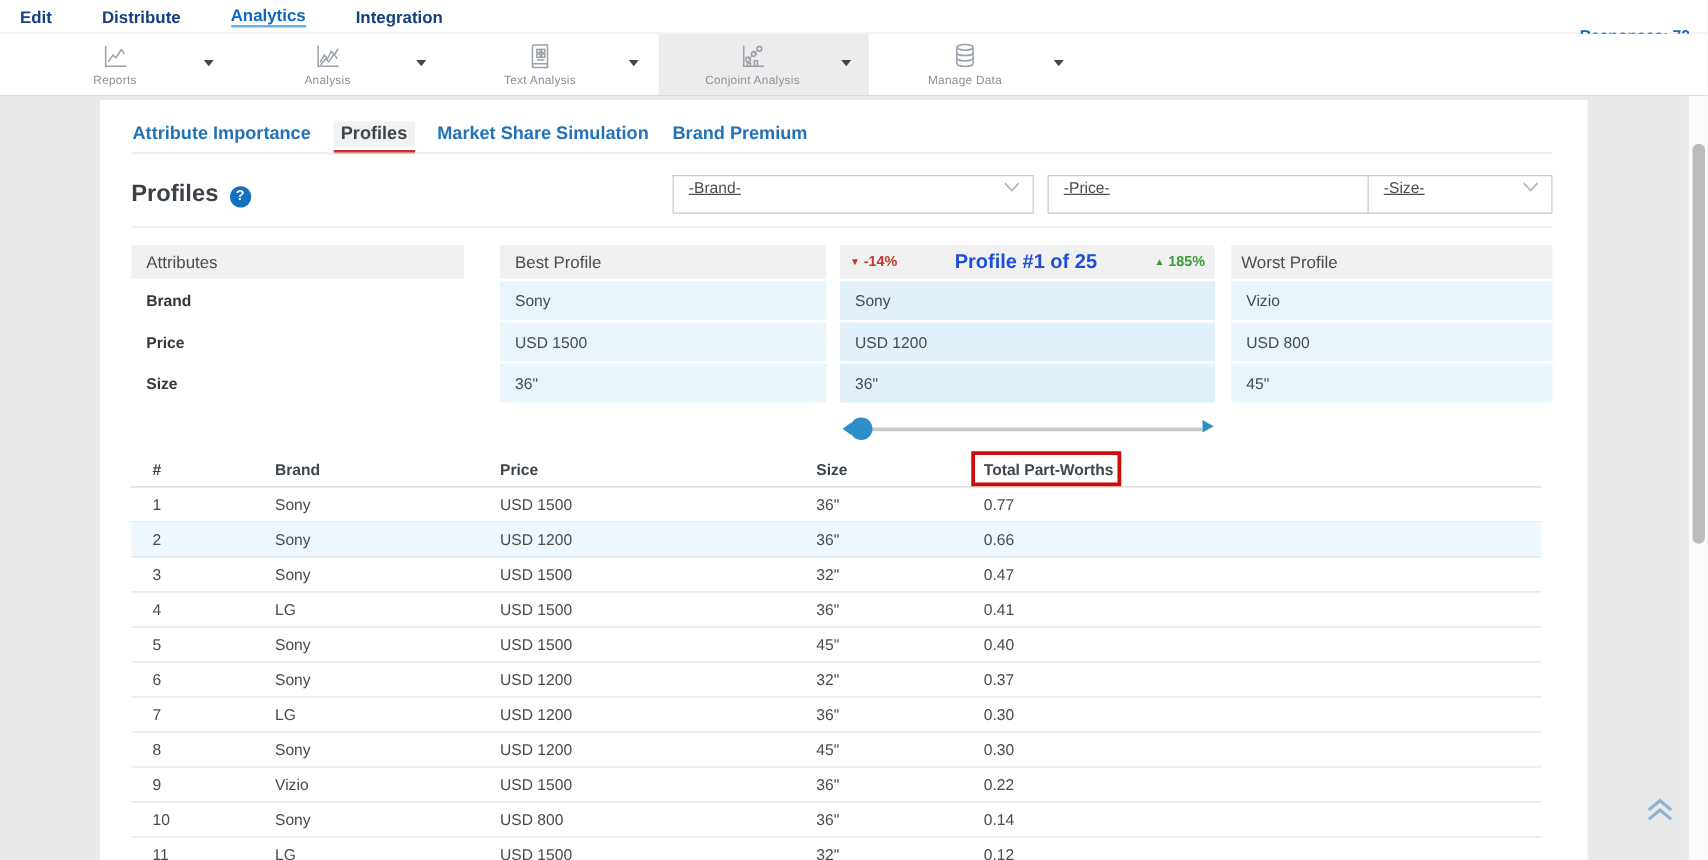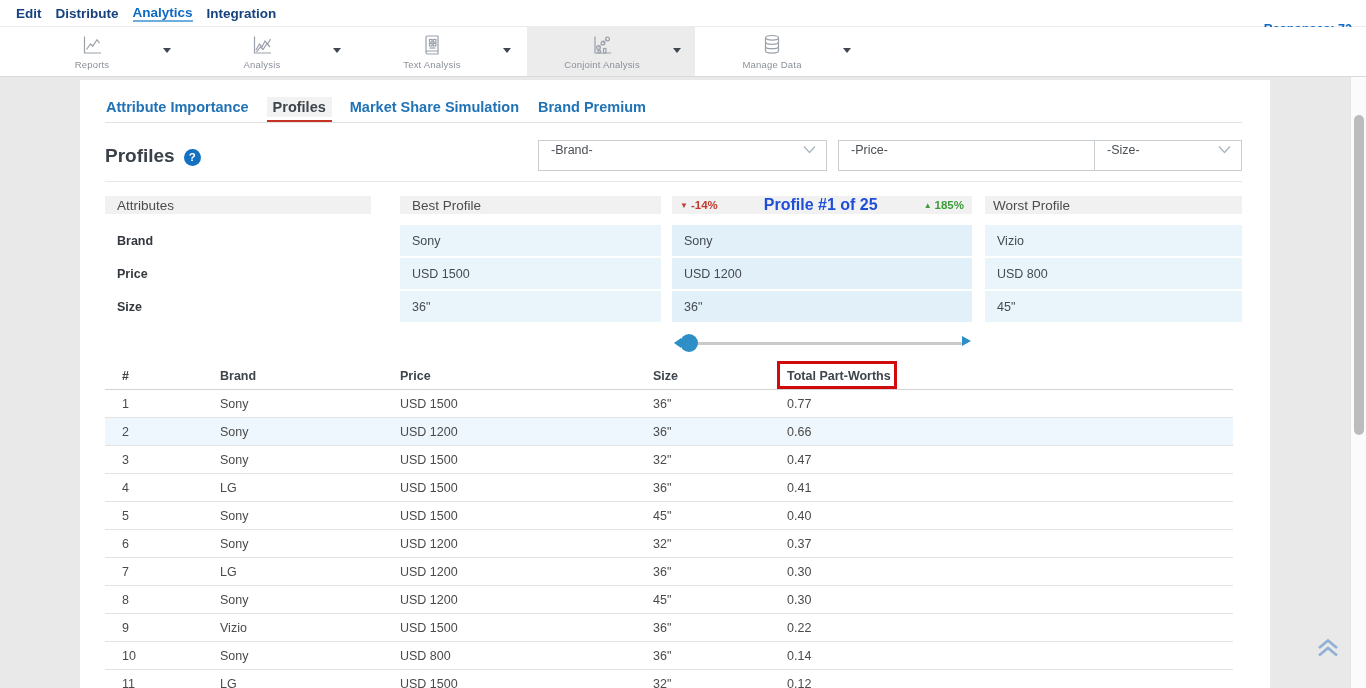--- a/index.html
+++ b/index.html
@@ -7,21 +7,21 @@
   body {
     position:relative; overflow:hidden;
     background:#e9e9e9;
     font-family:"Liberation Sans", sans-serif;
     -webkit-font-smoothing:antialiased;
   }
   
   .topnav {
     position:absolute; left:0; top:0; right:0; height:27px;
     background:#ffffff; border-bottom:1px solid #ececec;
-    display:flex; align-items:center; gap:14px; padding-left:16px;
+    display:flex; align-items:center; gap:40px; padding-left:16px;
     font-size:13.5px; font-weight:bold;
   }
   .topnav .nav-item { color:#15417e; cursor:pointer; }
   .topnav .nav-item.active { color:#0d69c2; border-bottom:2px solid #6faede; padding-bottom:0px; }
   .responses { margin-left:auto; padding-right:14px; color:#0d69c2; font-size:12.5px; font-weight:bold;margin-top:32px; }
   
   .toolbar {
     position:absolute; left:0; top:27px; right:0; height:50px;
     background:#ffffff; border-bottom:1px solid #d9d9d9;
   }
@@ -57,30 +57,30 @@
   .page-title { font-size:19px; font-weight:bold; color:#3a4149; }
   .help-icon {
     width:17px; height:17px; border-radius:50%; background:#1470c0; color:#fff;
     font-size:11.5px; font-weight:bold; display:flex; align-items:center; justify-content:center;
     cursor:pointer; margin-top:2px;
   }
   
   .dd {
     position:absolute; top:60px; height:31px; background:#fff;
     border:1px solid #c8cdd2; display:flex; align-items:center;
-    padding:0 10px 12px 12px; font-size:12.5px; color:#4a5055; cursor:pointer;
+    padding:0 10px 12px 12px; font-size:12.5px; color:#4a5055; cursor:pointer;text-decoration:underline;
   }
   .dd .dd-chev { margin-left:auto; }
   .dd-brand { left:458px; width:289px; }
   .dd-price { left:758px; width:282px; }
   .dd-size  { left:1014px; width:148px; }
   .head-divider { position:absolute; left:25px; top:101px; width:1137px; height:1px; background:#e7e7e7; }
   
   .cmp-header {
-    position:absolute; top:116px; height:18px; background:#f1f1f1;
+    position:absolute; top:116px; height:27px; background:#f1f1f1;
     display:flex; align-items:center; padding:0 10px 0 12px;
     font-size:13.5px; color:#4c4c4c;
   }
   .cmp-col-attr  { left:25px;  width:266px; }
   .cmp-col-best  { left:320px; width:261px; }
   .cmp-col-cur   { left:592px; width:300px; }
   .cmp-col-worst { left:905px; width:257px;padding-left:8px; }
   .cmp-header.cur { justify-content:space-between; padding:0 8px; }
   .cur-title { font-size:16px; font-weight:bold; color:#1d4ed8; }
   .pct { font-size:11.5px; font-weight:bold; display:flex; align-items:center; gap:3px; }

